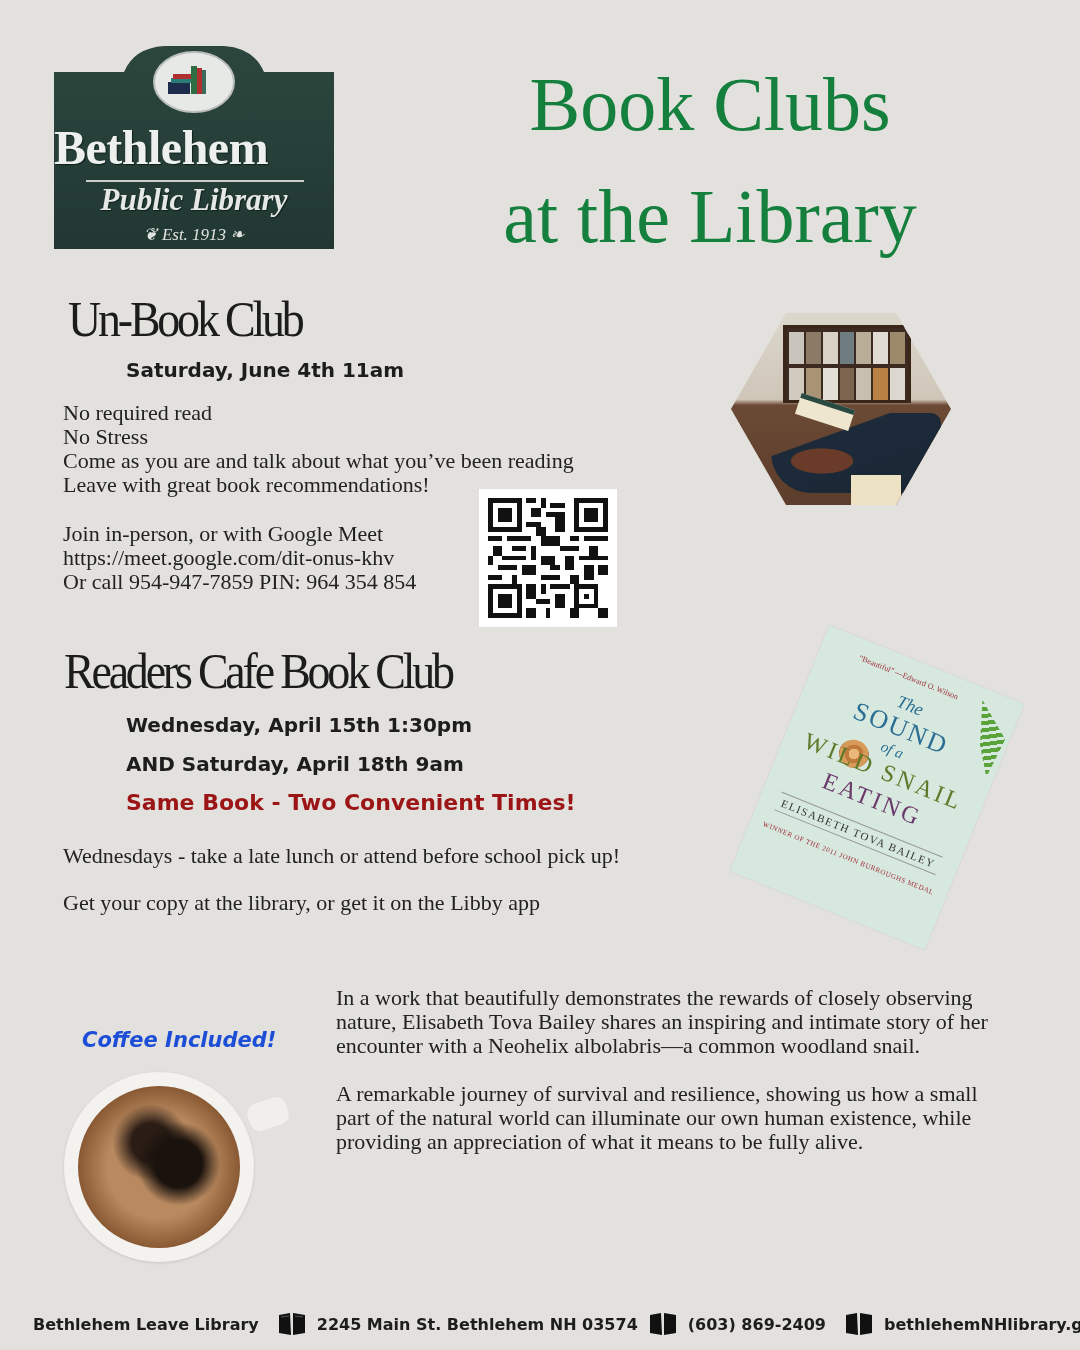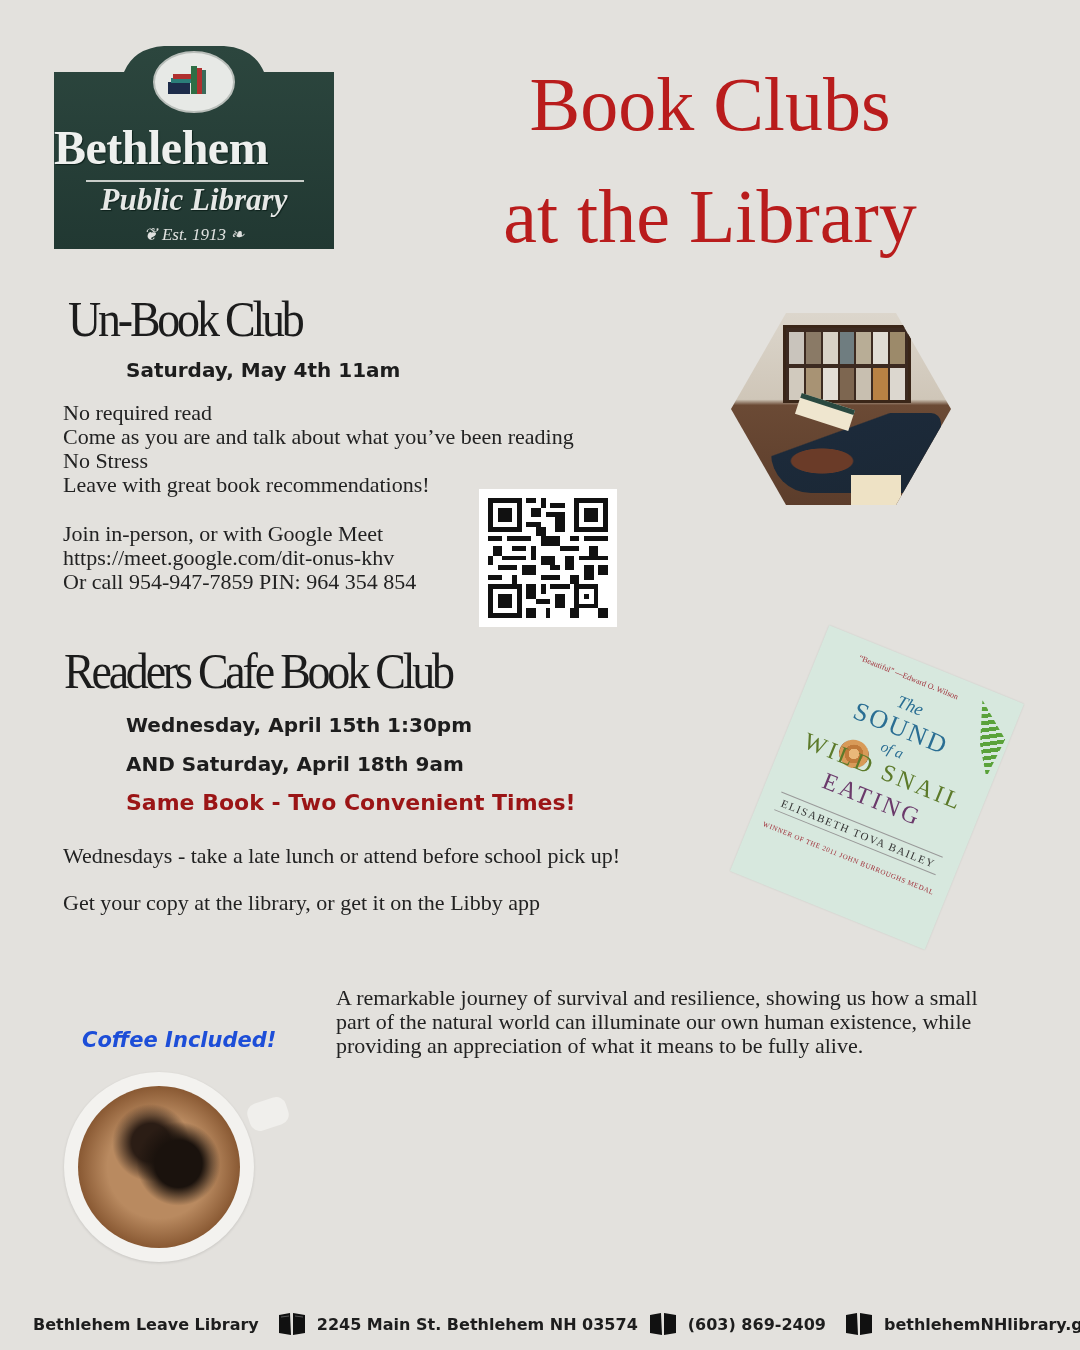--- a/index.html
+++ b/index.html
@@ -37,21 +37,21 @@
     font-style: italic; font-size: 17px;
   }
   .logo-rule {
     position: absolute; left: 32px; width: 218px; top: 136px; height: 2px;
     background: #c9cdc9;
   }
 
   
   .title {
     left: 440px; top: 48px; width: 540px;
-    text-align: center; color: #b91c1c;
+    text-align: center; color: #15803d;
     font-family: "Liberation Serif", serif;
     font-size: 76px; line-height: 112px;
   }
 
   
   .sec-head {
     font-family: "Liberation Serif", serif;
     font-size: 50px; color: #1c1c1c;
     letter-spacing: -3.5px;
     transform: scaleX(0.92);
@@ -193,26 +193,26 @@
   <div class="logo-sub">Public Library</div>
   <div class="logo-est">❦ Est. 1913 ❧</div>
 </div>
 
 <div class="abs title">
   <div>Book Clubs</div>
   <div>at the Library</div>
 </div>
 
 <div class="abs sec-head" style="left:68px; top:290px;">Un-Book Club</div>
-<div class="abs sub-date" style="left:126px; top:358px;">Saturday, May 4th 11am</div>
+<div class="abs sub-date" style="left:126px; top:358px;">Saturday, June 4th 11am</div>
 
 <div class="abs body-text" style="left:63px; top:401px;">
   <div class="body-line">No required read</div>
+  <div class="body-line">No Stress</div>
   <div class="body-line">Come as you are and talk about what you’ve been reading</div>
-  <div class="body-line">No Stress</div>
   <div class="body-line">Leave with great book recommendations!</div>
 </div>
 
 <div class="abs body-text" style="left:63px; top:522px;">
   <div class="body-line">Join in-person, or with Google Meet</div>
   <div class="body-line">https://meet.google.com/dit-onus-khv</div>
   <div class="body-line">Or call 954-947-7859 PIN: 964 354 854</div>
 </div>
 
 <div class="abs qr">
@@ -322,20 +322,21 @@
   <div class="cover-award">WINNER OF THE 2011 JOHN BURROUGHS MEDAL</div>
 </div>
 
 <div class="abs coffee-label">Coffee Included!</div>
 <div class="abs coffee-handle"></div>
 <div class="abs coffee-cup">
   <div class="coffee-liquid"></div>
 </div>
 
 <div class="abs desc">
+  <p>In a work that beautifully demonstrates the rewards of closely observing nature, Elisabeth Tova Bailey shares an inspiring and intimate story of her encounter with a Neohelix albolabris—a common woodland snail.</p>
   <p>A remarkable journey of survival and resilience, showing us how a small part of the natural world can illuminate our own human existence, while providing an appreciation of what it means to be fully alive.</p>
 </div>
 
 <div class="abs footer">
   <span>Bethlehem Leave Library</span>
   <span class="sep">
     <svg width="30" height="26" viewBox="0 0 30 26">
         <path d="M2 4 L13 2 L14 24 L2 22 Z M16 2 L28 4 L28 22 L16 24 Z" fill="#111"></path>
         <path d="M4 6 L12 5 M18 5 L26 6" stroke="#555" stroke-width="1"></path>
       </svg>

